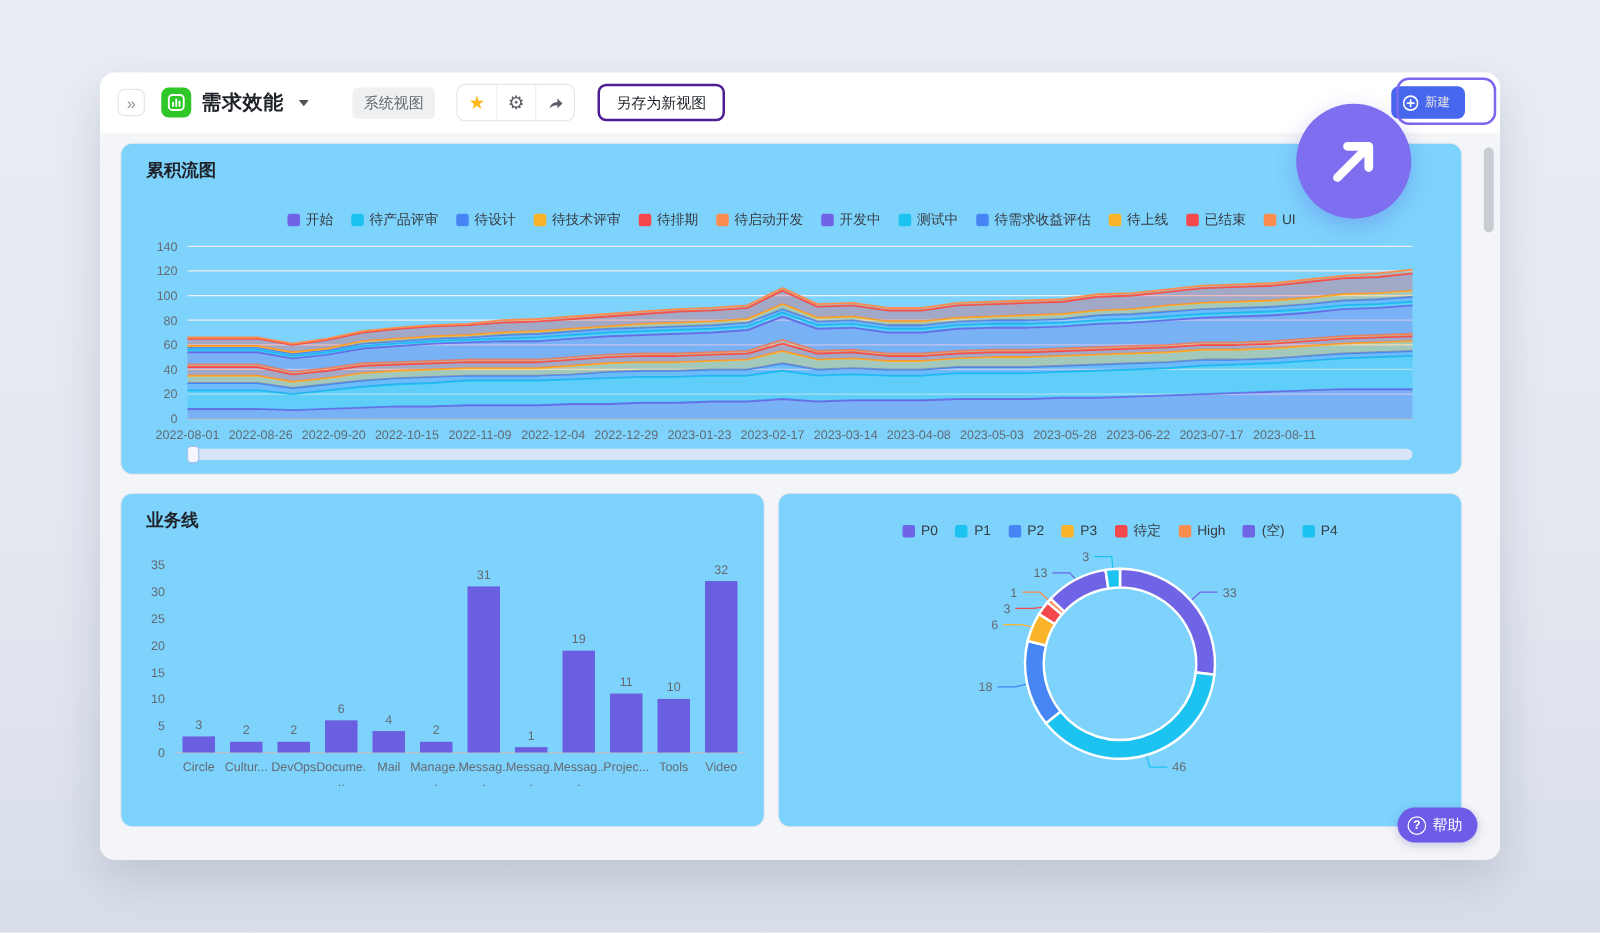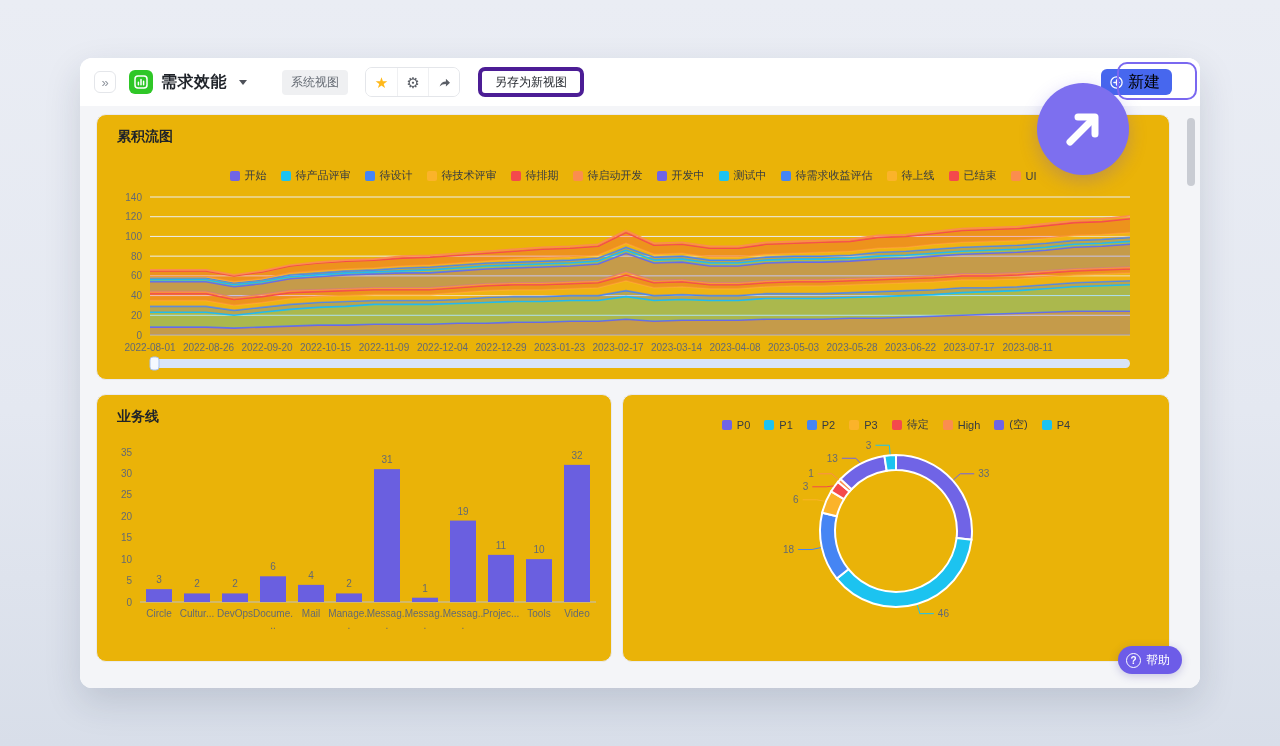--- a/index.html
+++ b/index.html
@@ -11,24 +11,24 @@
 .sq-btn{width:22px;height:22px;border:1px solid #E4E6EA;border-radius:6px;display:flex;align-items:center;justify-content:center;color:#8F959E;font-size:13px;background:#fff;cursor:pointer}
 .app-ic{width:24px;height:24px;border-radius:6px;background:#2FC727;display:flex;align-items:center;justify-content:center;margin-left:5px}
 .ttl{font-size:16px;font-weight:bold;color:#1F2329;letter-spacing:.5px;margin-left:0}
 .caret{width:0;height:0;border-left:4px solid transparent;border-right:4px solid transparent;border-top:5px solid #4E5159;margin-left:4px}
 .badge{background:#EFF0F2;color:#646A73;font-size:12px;padding:4px 9px;border-radius:4px;margin-left:27px;white-space:nowrap}
 .tool-group{display:flex;align-items:center;border:1px solid #E4E6EA;border-radius:7px;height:30px;margin-left:9px;overflow:hidden}
 .tool-cell{width:31px;height:100%;display:flex;align-items:center;justify-content:center;font-size:14px;color:#5A5E66;background:#fff;cursor:pointer}
 .tool-cell+.tool-cell{border-left:1px solid #EFF0F2}
 .star{color:#FFB81A;font-size:15px;line-height:1}
 .gear{font-size:15px;line-height:1;color:#5A5E66}
-.btn-plain{border:4px solid #4c1d95;background:#fff;border-radius:7px;height:30px;padding:0 13px;font-size:12px;color:#1F2329;margin-left:10px;font-family:inherit;cursor:pointer;white-space:nowrap}
-.btn-new{margin-left:auto;background:#4767EE;border:none;color:#000000;border-radius:6px;height:26px;padding:0 12px 0 9px;font-size:16px;display:flex;align-items:center;gap:5px;margin-right:14px;font-family:Liberation Mono, monospace;cursor:pointer;white-space:nowrap}
+.btn-plain{border:2px solid #4c1d95;background:#fff;border-radius:7px;height:30px;padding:0 13px;font-size:12px;color:#1F2329;margin-left:10px;font-family:inherit;cursor:pointer;white-space:nowrap}
+.btn-new{margin-left:auto;background:#4767EE;border:none;color:#e5e5e5;border-radius:6px;height:26px;padding:0 12px 0 9px;font-size:10px;display:flex;align-items:center;gap:5px;margin-right:14px;font-family:Liberation Mono, monospace;cursor:pointer;white-space:nowrap}
 .content{position:absolute;top:48px;left:0;right:0;bottom:0;background:#F4F5F8;padding:8px 30px 0 16px}
-.card{background:#eab308;border:1px solid #E9EAEF;border-radius:10px;position:relative}
+.card{background:#7dd3fc;border:1px solid #E9EAEF;border-radius:10px;position:relative}
 .card h3{font-size:14px;font-weight:bold;color:#1F2329;padding:13px 20px 0}
 .card-flow{width:100%;height:266px;margin-bottom:14px;padding-bottom:6px}
 .row{display:flex;gap:10px}
 .card-bar{width:516px;height:268px;flex:0 0 auto}
 .card-pie{flex:1;height:268px}
 .lg-row{display:flex;justify-content:center;align-items:center;flex-wrap:nowrap;margin-top:22px}
 .lg{display:inline-flex;align-items:center;gap:5px;font-size:11px;color:#363B42;margin:0 7px;cursor:pointer;white-space:nowrap}
 .sw{width:10px;height:10px;border-radius:2px;display:inline-block;flex:0 0 auto}
 svg{font-family:"Liberation Sans",sans-serif;display:block}
 #flow-svg{width:100%;margin-top:2px}

